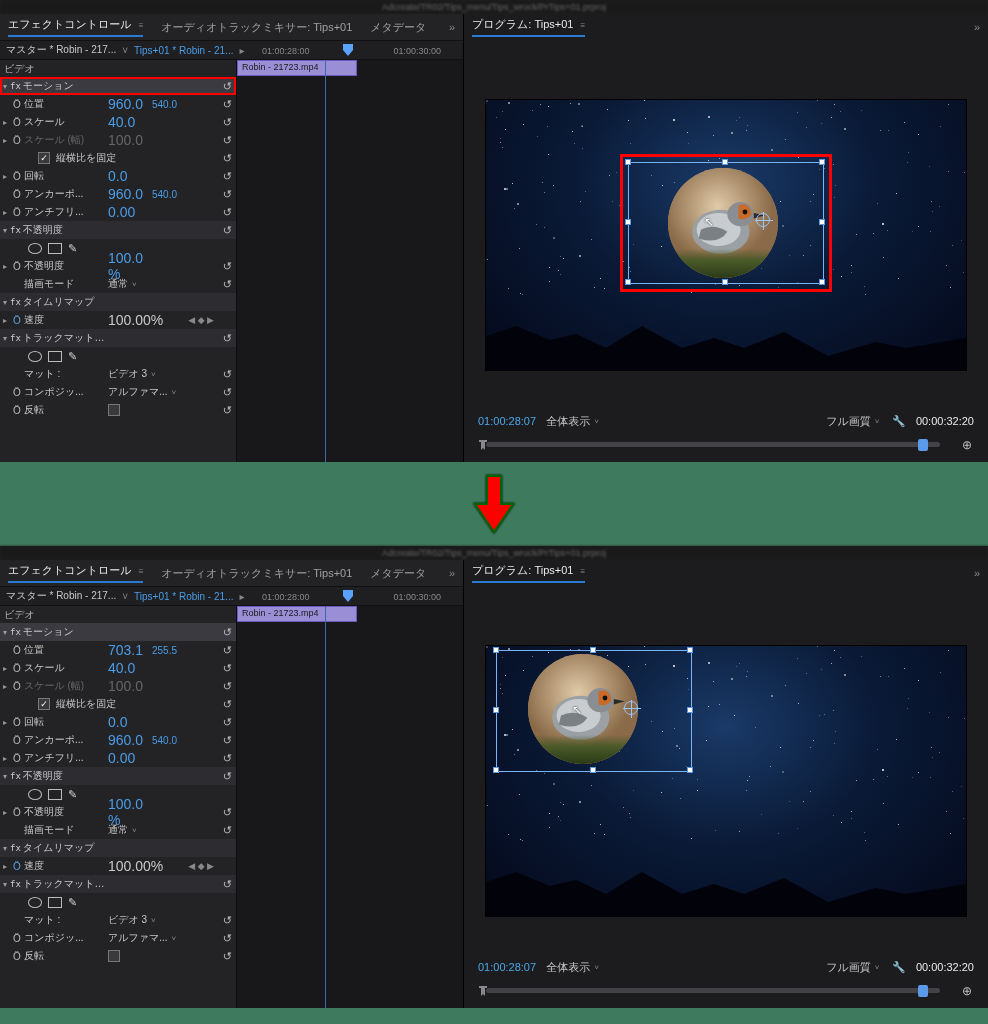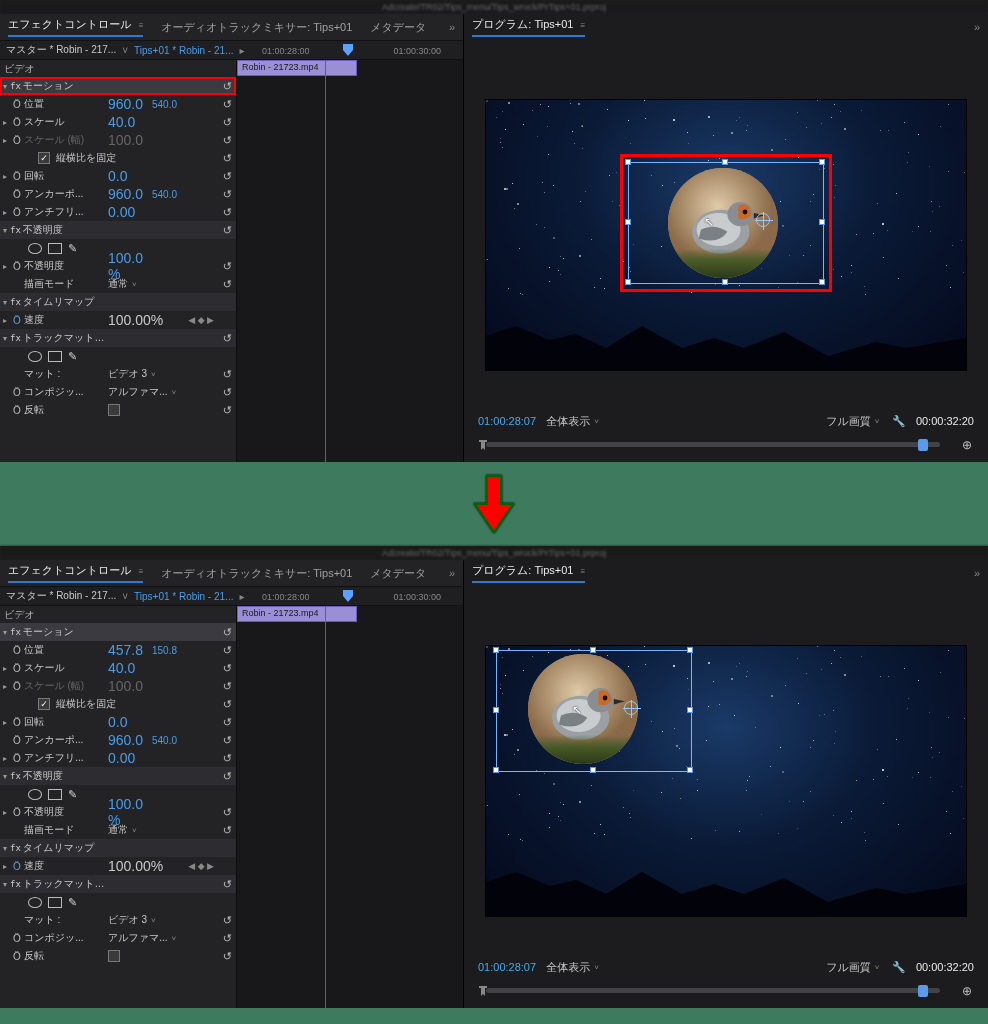--- a/index.html
+++ b/index.html
@@ -636,22 +636,22 @@
             <div class="row group-hdr sel-hdr">
     <span class="tw">▾</span>
     <span class="fx">fx</span>
     <span class="lbl">モーション</span>
     <span class="reset">↺</span>
             </div>
             <div class="row">
               <span class="tw"></span>
               <span class="ico">Ö</span>
               <span class="lbl">位置</span>
-              <span class="val">457.8</span>
-              <span class="val2">150.8</span>
+              <span class="val">703.1</span>
+              <span class="val2">255.5</span>
               <span class="reset">↺</span>
             </div>
             <div class="row">
               <span class="tw">▸</span>
               <span class="ico">Ö</span>
               <span class="lbl">スケール</span>
               <span class="val">40.0</span>
               <span class="reset">↺</span>
             </div>
             <div class="row dim">

